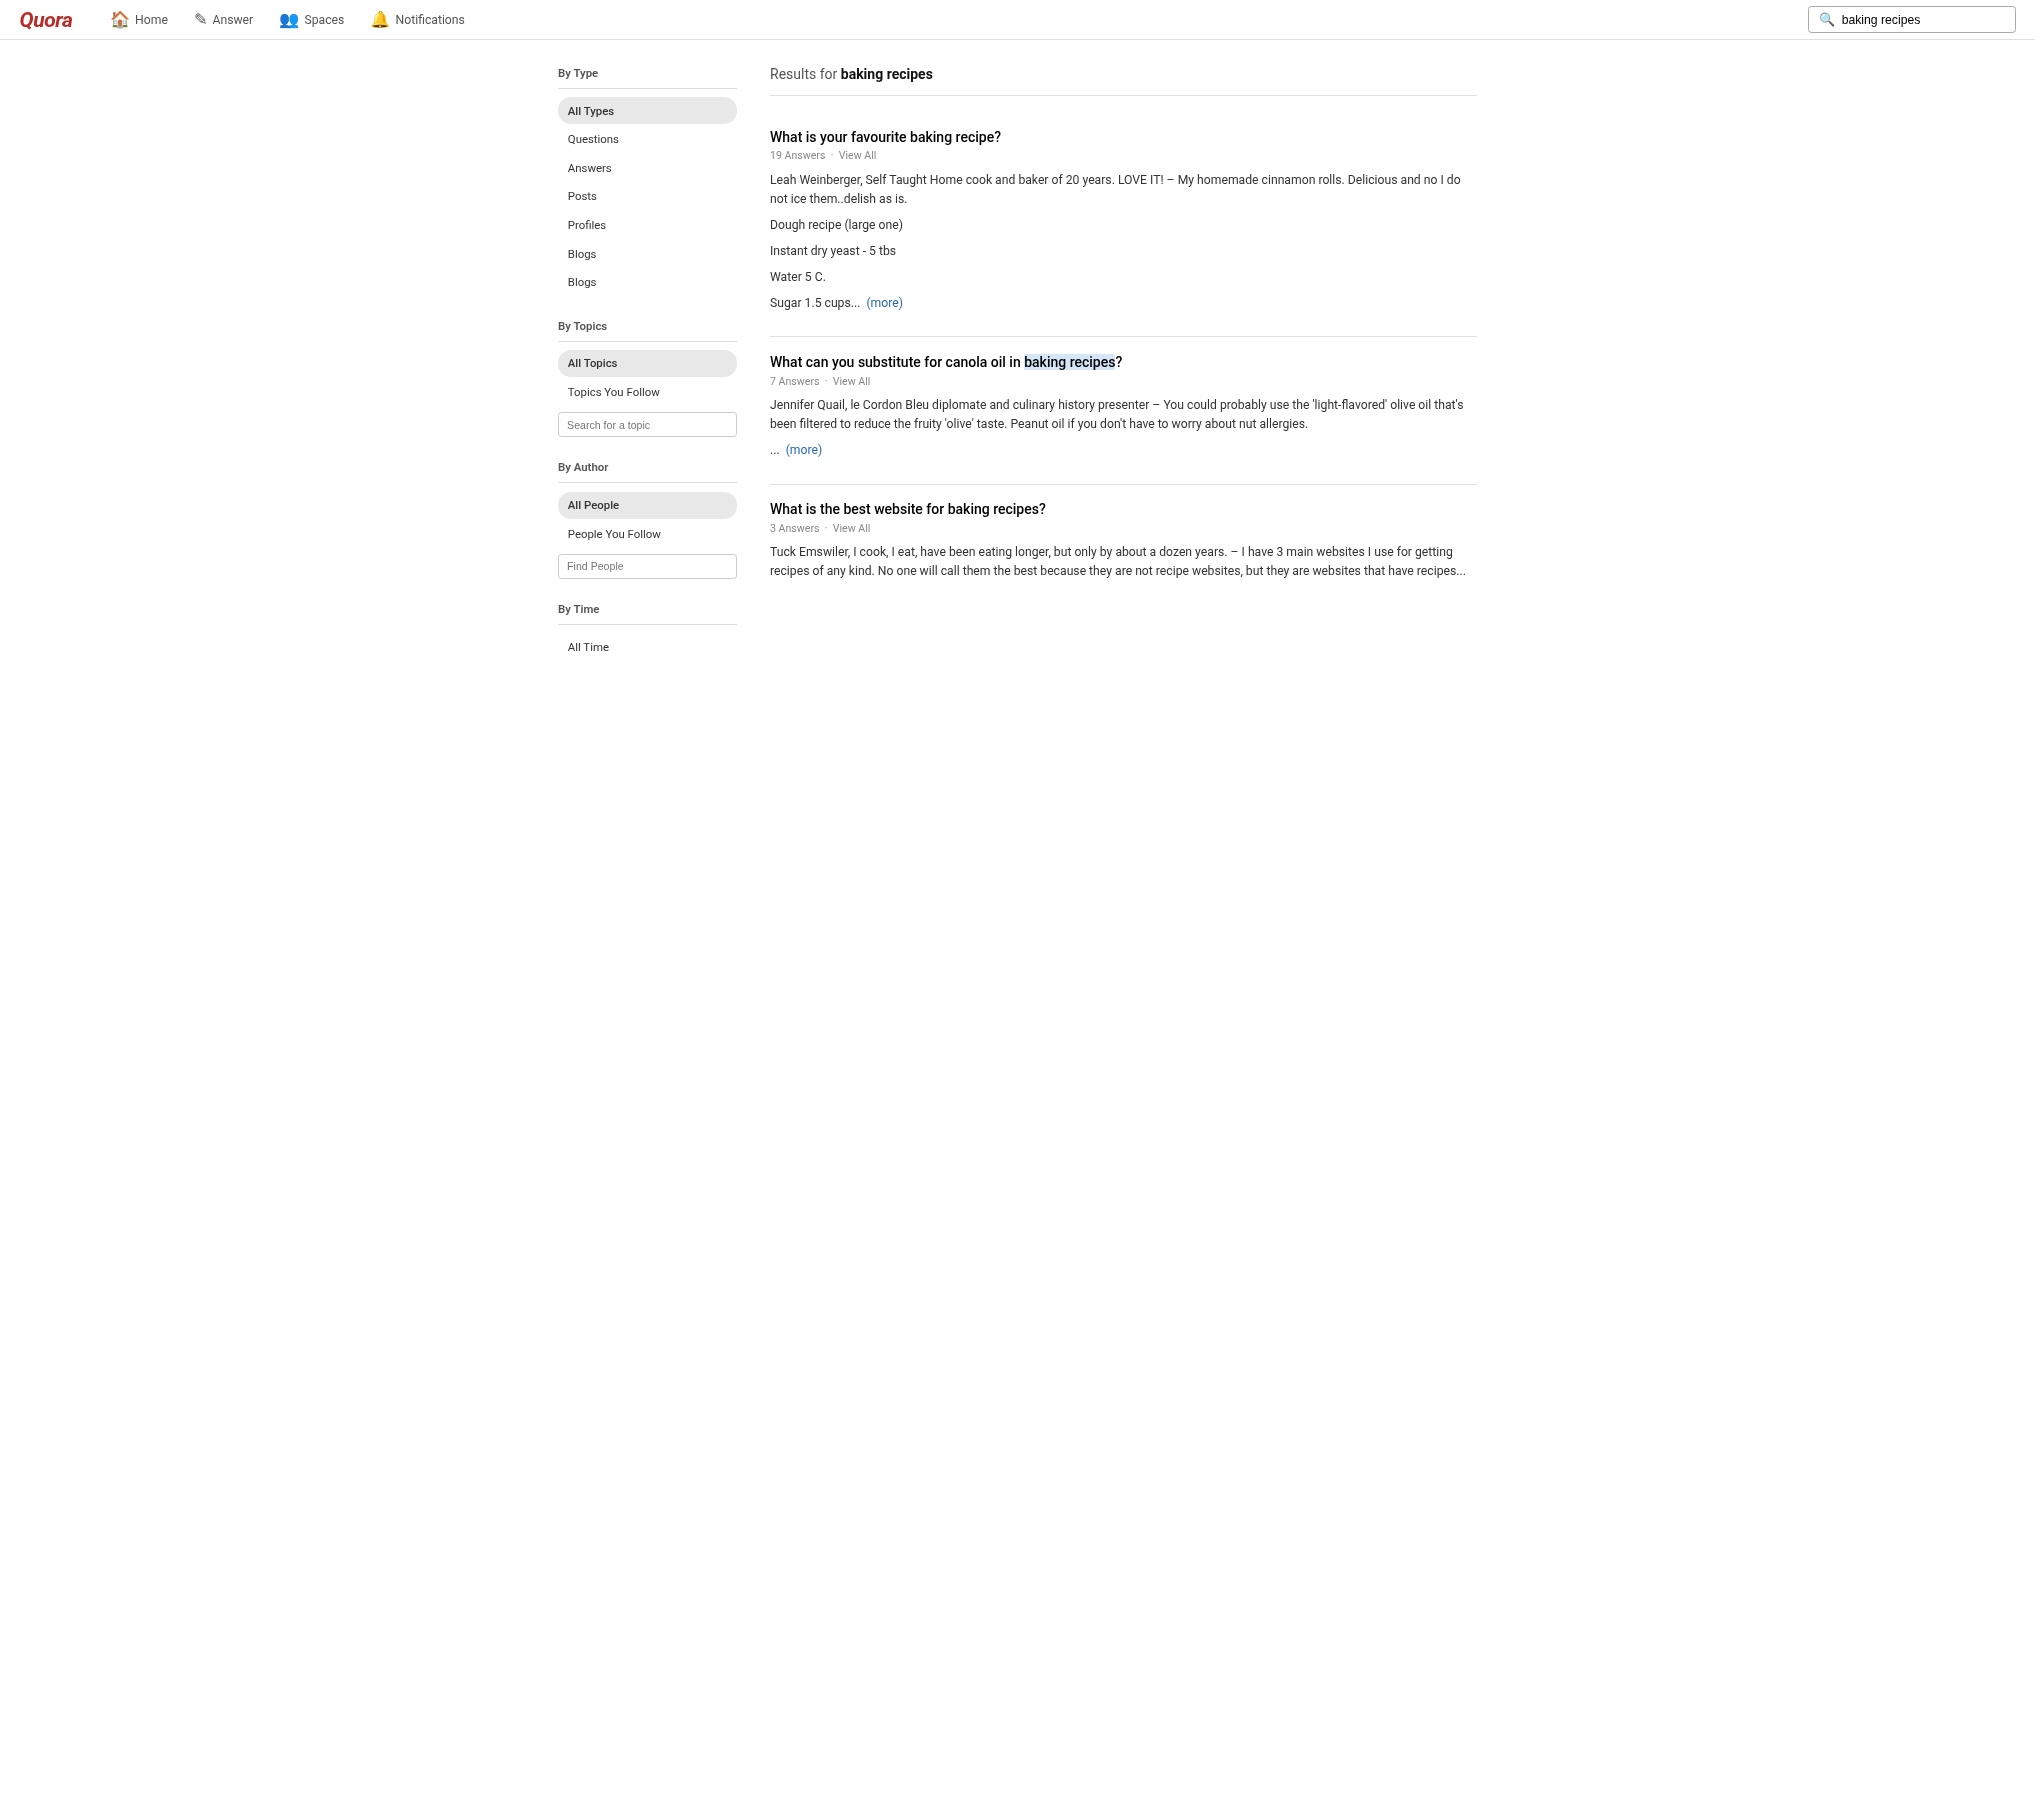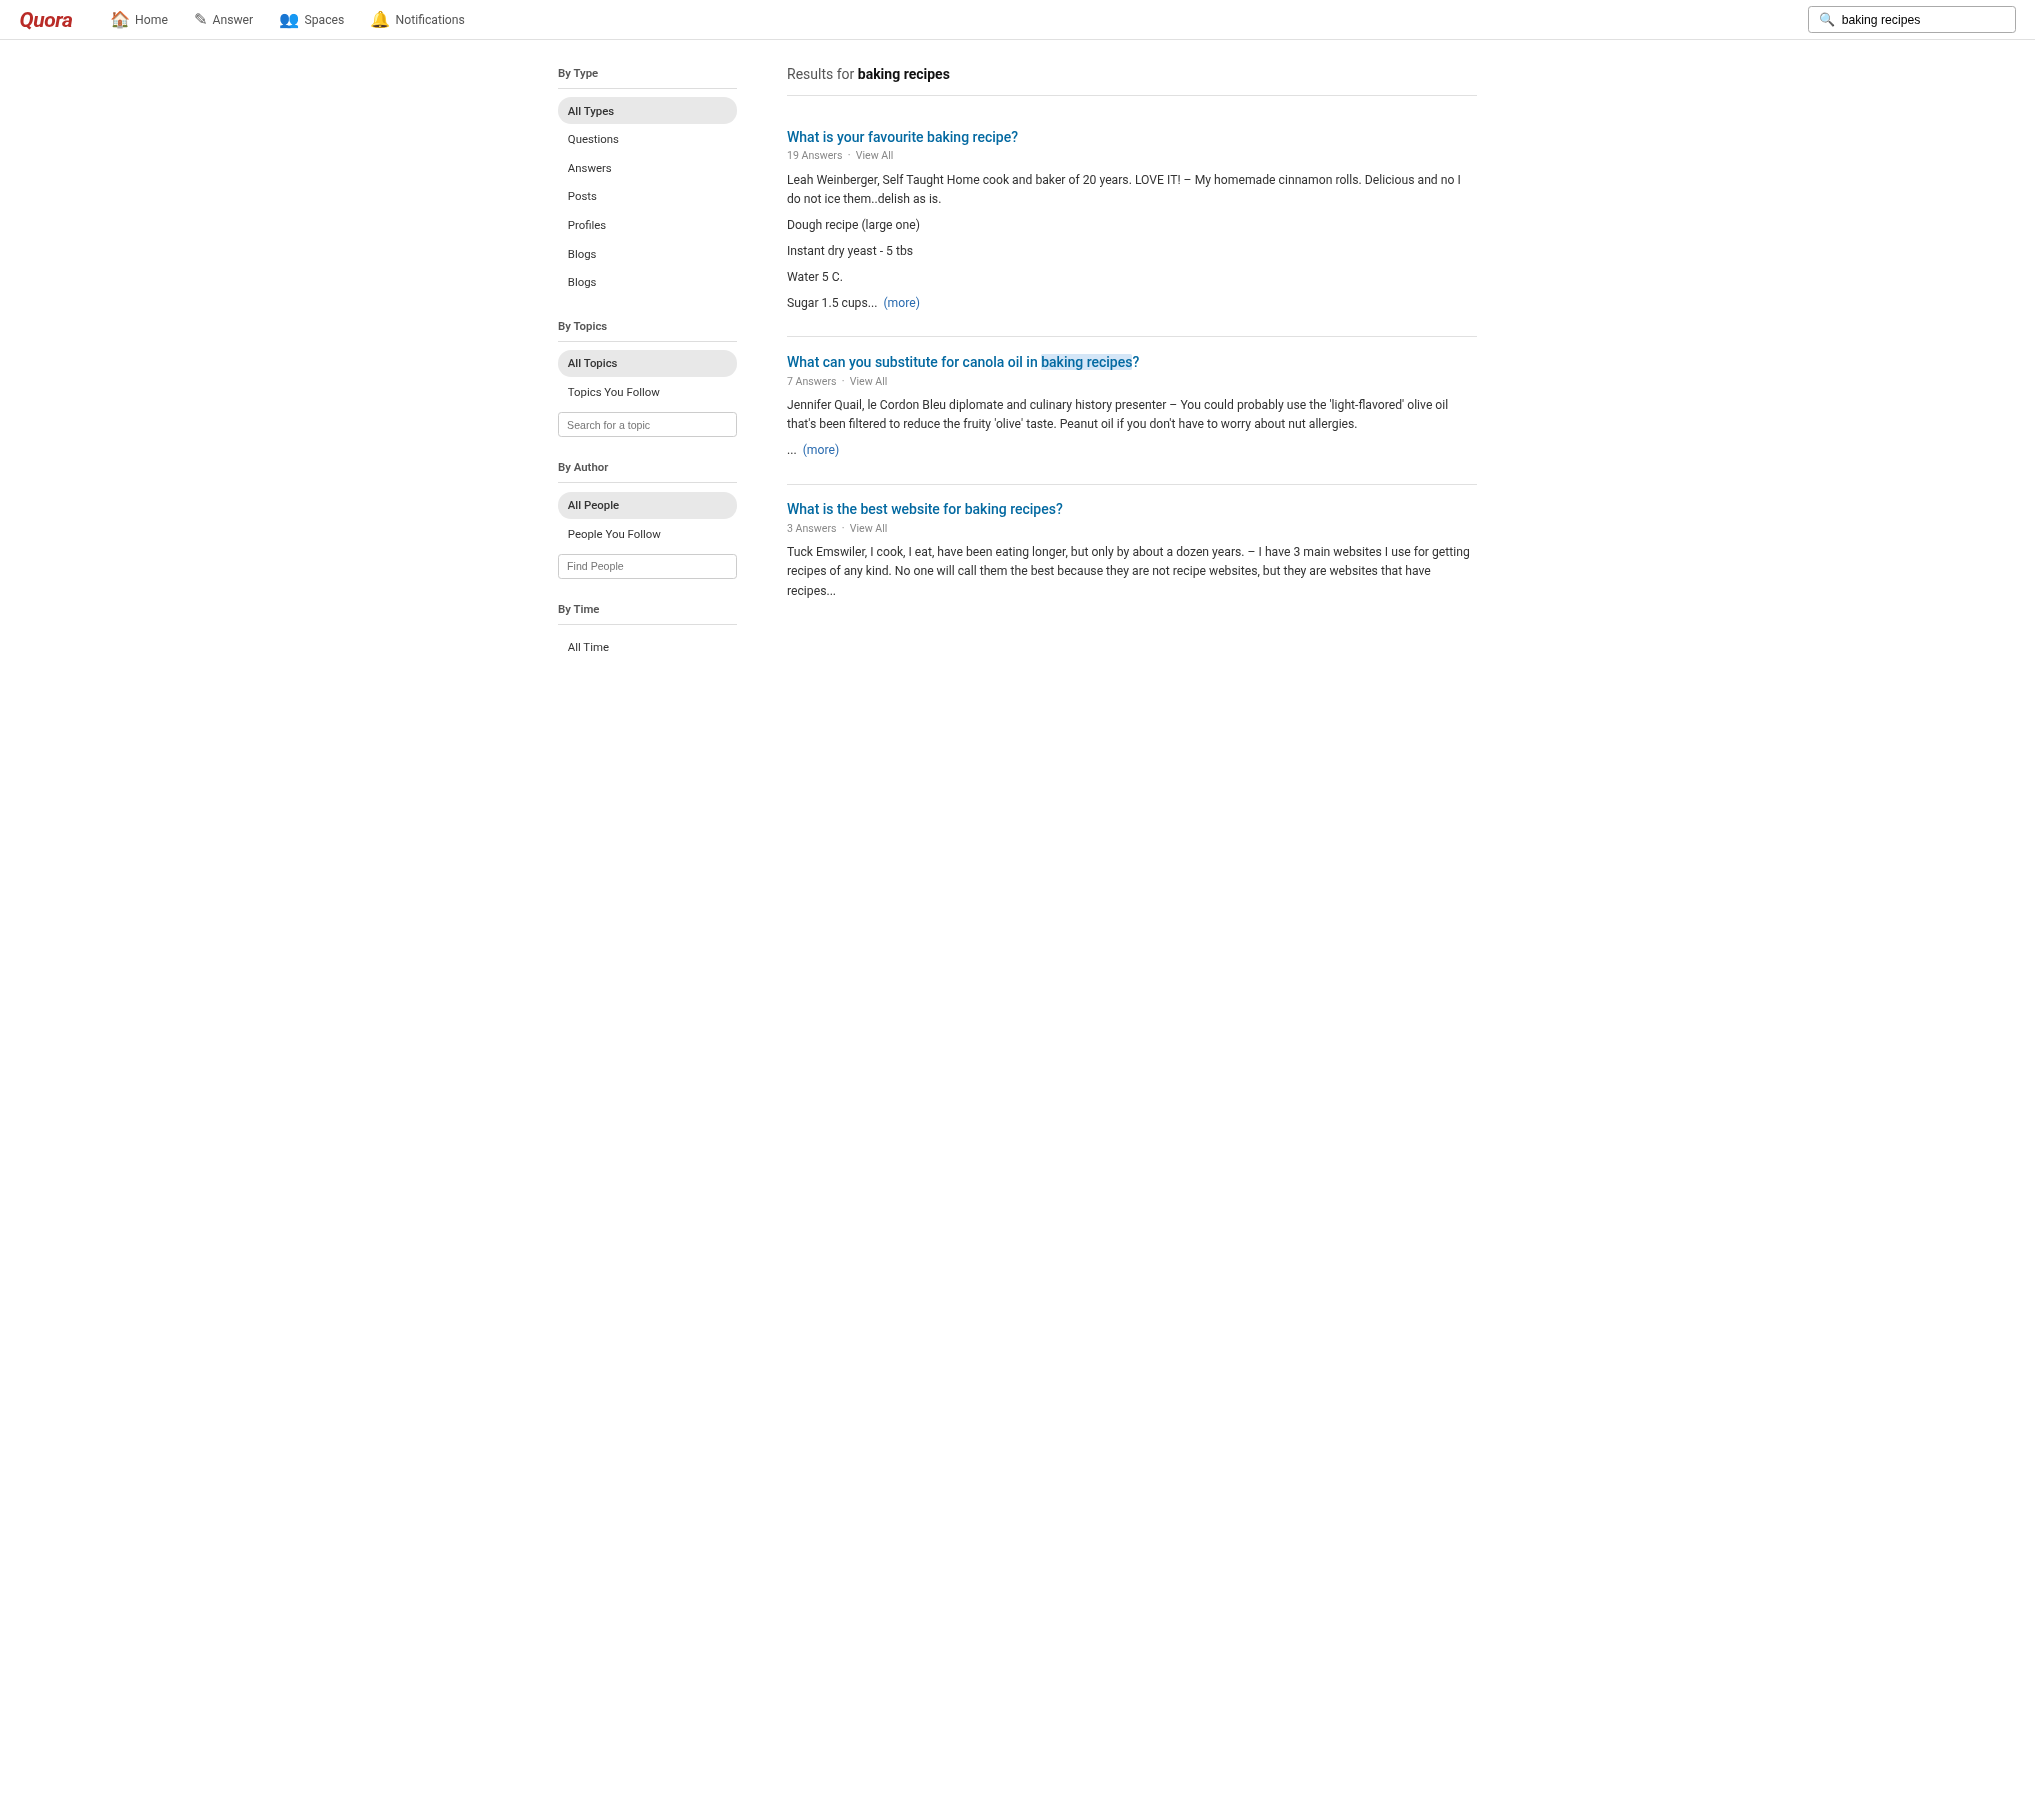--- a/index.html
+++ b/index.html
@@ -30,21 +30,21 @@
     }
     .search-bar input {
       border: none; outline: none; font-size: 12.2px;
       background: transparent; width: 163px;
     }
     .search-icon-nav { color: #888; font-size: 13px; }
 
     
     .page-layout {
       display: flex; max-width: 945px; margin: 0 auto;
-      padding: 26px 13px; gap: 50px;
+      padding: 26px 13px; gap: 33px;
     }
 
     
     .sidebar { min-width: 179px; max-width: 179px; }
     .sidebar-section-title {
       font-size: 11.4px; font-weight: 600; color: #555;
       margin-bottom: 8.1px; margin-top: 23px;
     }
     .sidebar-section-title:first-child { margin-top: 0; }
     .sidebar-divider { border: none; border-top: 0.8px solid #ddd; margin: 4.9px 0 8.1px; }
@@ -65,21 +65,21 @@
     .results-header {
       font-size: 14px; color: #555; margin-bottom: 16.3px;
       padding-bottom: 13px; border-bottom: 0.8px solid #e0e0e0;
     }
     .results-header strong { color: #111; }
 
     
     .result-item { padding: 16.3px 0; border-bottom: 0.8px solid #e0e0e0; }
     .result-item:last-child { border-bottom: none; }
     .result-title {
-      font-size: 14px; color: #0369a1; font-weight: 500;
+      font-size: 14px; color: #000000; font-weight: 500;
       text-decoration: none; display: block; margin-bottom: 4.9px;
       cursor: pointer;
     }
     .result-title .highlight { background: #d4e6f7; border-radius: 1.6px; }
     .result-meta {
       font-size: 10.6px; color: #888; margin-bottom: 8.1px;
     }
     .result-meta .view-all {
       color: #888; text-decoration: none; cursor: pointer;
     }

